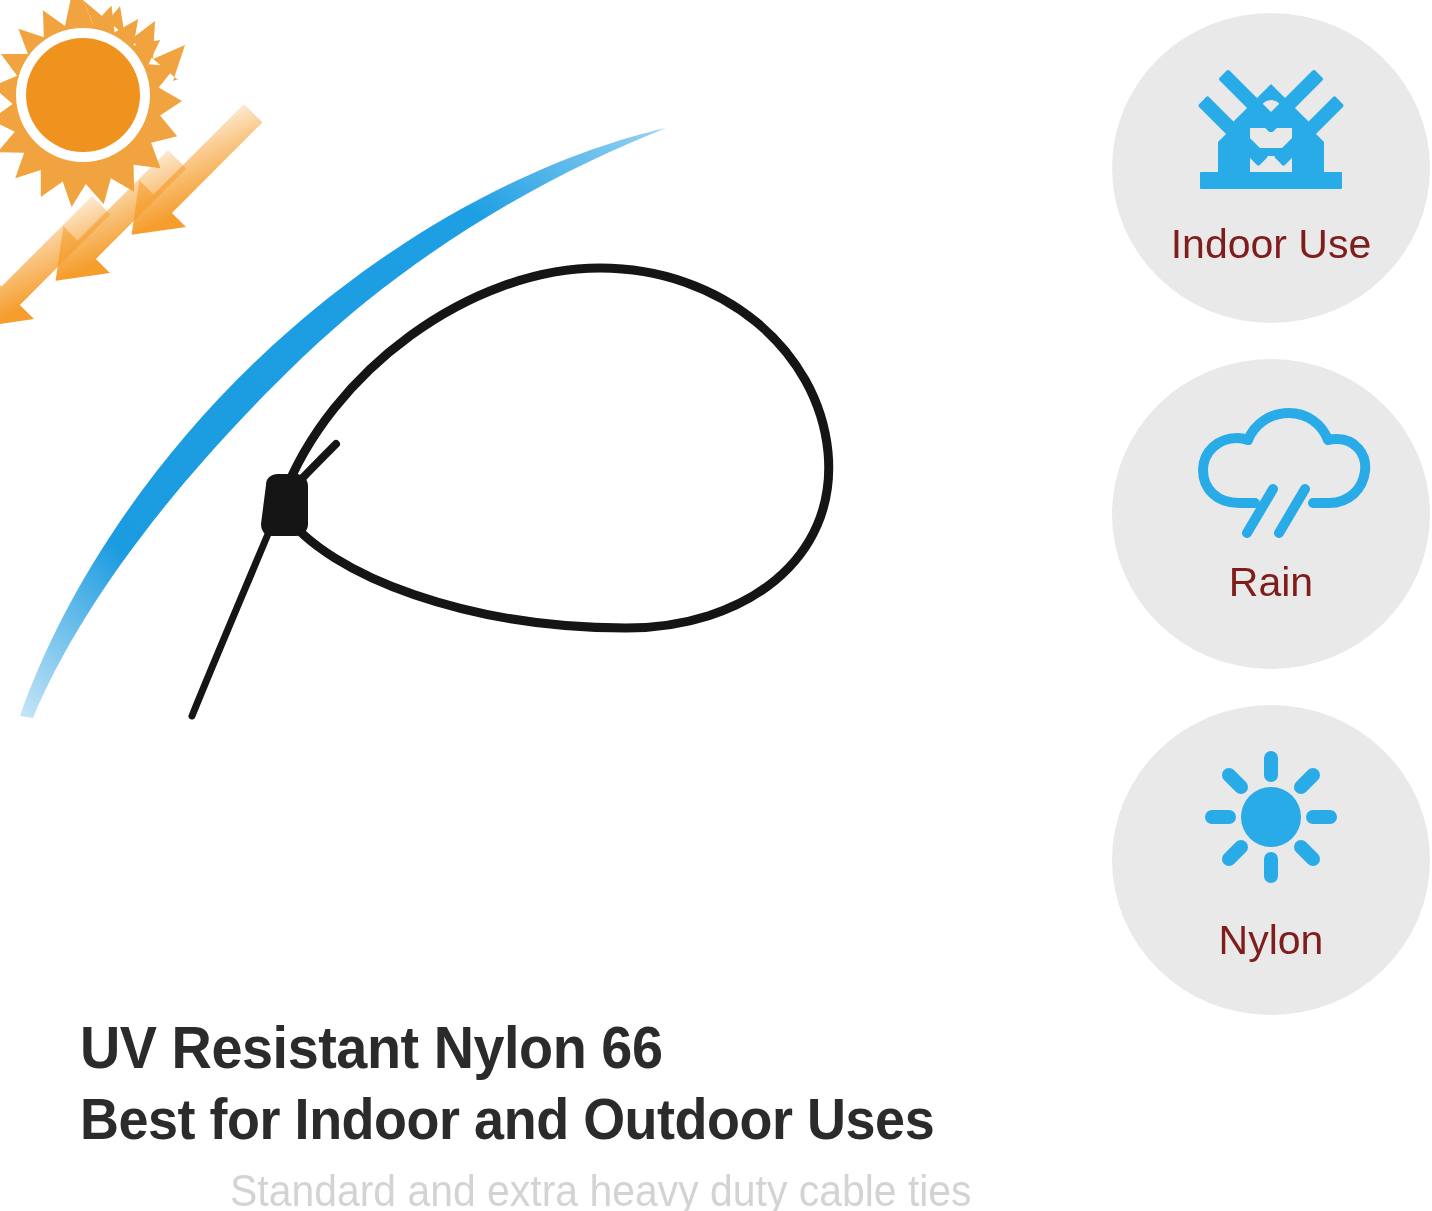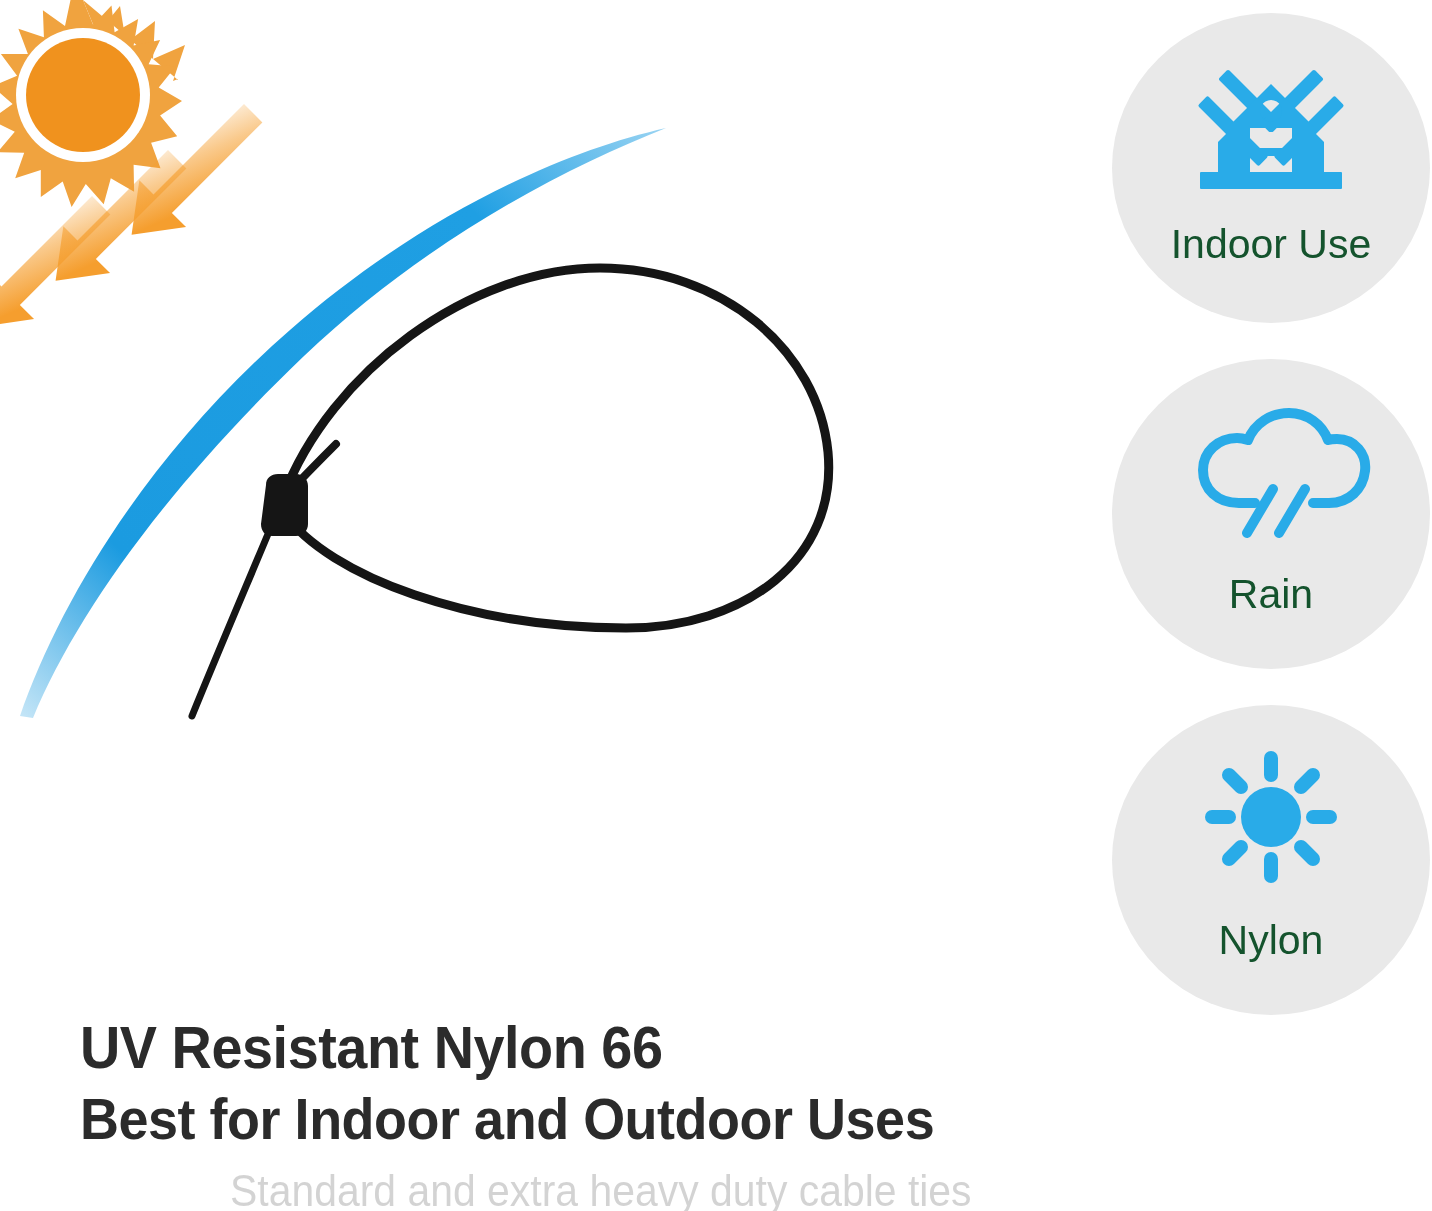--- a/index.html
+++ b/index.html
@@ -108,27 +108,27 @@
     overflow: visible;
   }
   .feature-label {
     position: relative;
     z-index: 2;
     margin-top: 24px;
     font-family: "Liberation Sans", sans-serif;
     font-weight: 400;
     font-size: 41px;
     line-height: 46px;
-    color: #14532d;
+    color: #7f1d1d;
     text-align: right;
     white-space: nowrap;
   }
   
   .feature.rain .feature-icon { margin-top: 48px; }
-  .feature.rain .feature-label { margin-top: 32px; }
+  .feature.rain .feature-label { margin-top: 20px; }
   .feature.shine .feature-icon { margin-top: 46px; }
   .feature.shine .feature-label { margin-top: 34px; }
 </style>
 </head>
 <body>
 
 <div id="page">
 
   <div id="illustration">
     <svg viewBox="0 0 1060 990" xmlns="http://www.w3.org/2000/svg">

